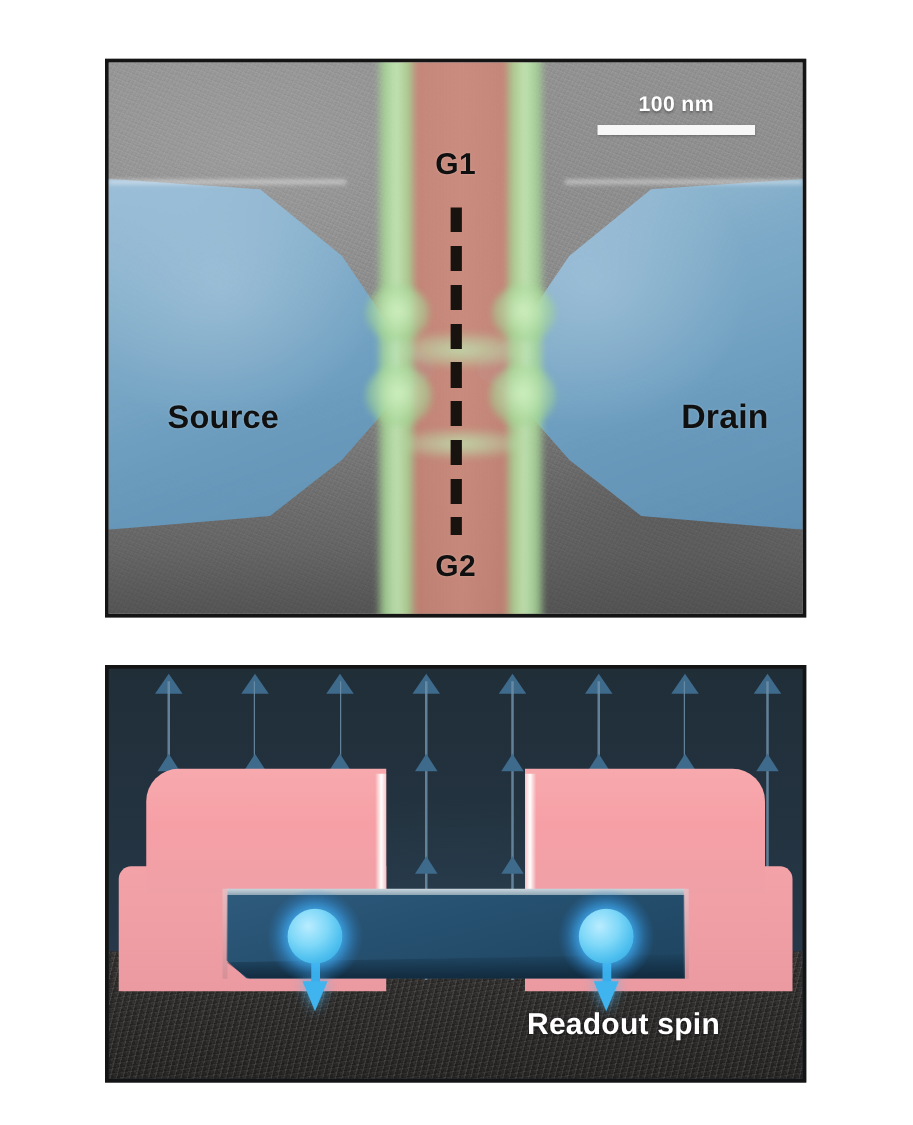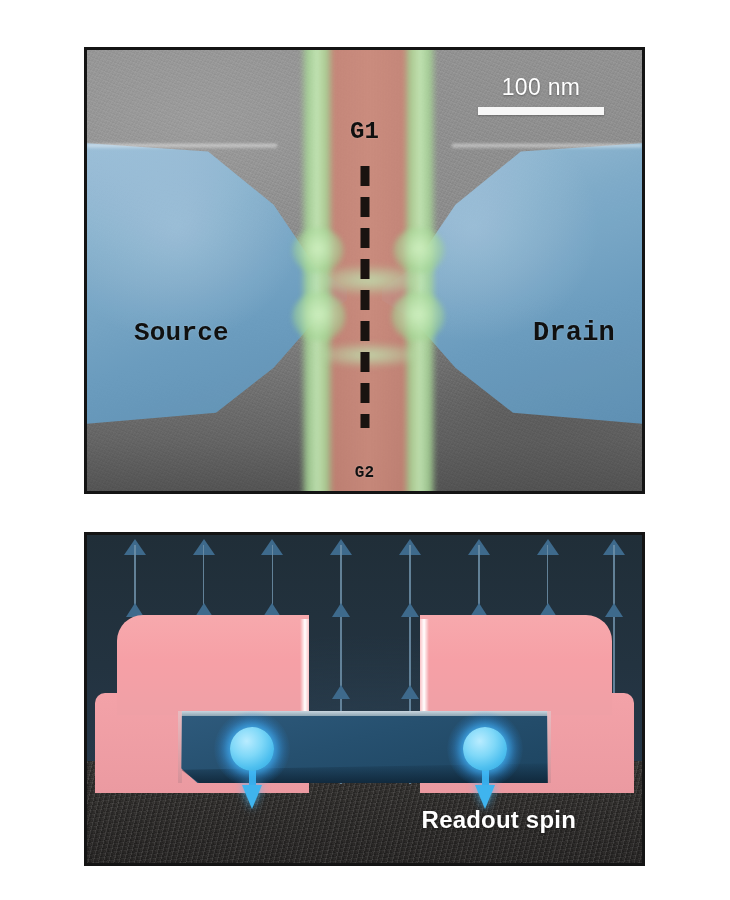--- a/index.html
+++ b/index.html
@@ -139,34 +139,33 @@
   }
 
   
   .sem-label {
     position: absolute;
     color: #101010;
     font-weight: bold;
     letter-spacing: .2px;
     text-shadow: 0 0 2px rgba(255,255,255,.30);
     white-space: nowrap;
-    font-family: Liberation Mono, monospace;
   }
   #label-g1 { left: 50%; transform: translateX(-50%); top: 68px;  font-size: 24px; }
-  #label-g2 { left: 50%; transform: translateX(-50%); top: 390px; font-size: 16px; margin-top: 24px; }
+  #label-g2 { left: 50%; transform: translateX(-50%); top: 390px; font-size: 24px; }
   #label-source { left: 47px;  top: 268px; font-size: 26px; }
   #label-drain  { right: 27px; top: 268px; font-size: 27px; }
 
   
   #scalebar-group {
     position: absolute; right: 26px; top: 24px;
     width: 150px; text-align: center;
   }
   #scalebar-text {
-    color: #ffffff; font-weight: normal; font-size: 23px;
+    color: #ffffff; font-weight: bold; font-size: 17px;
     letter-spacing: .3px;
     text-shadow: 0 1px 2px rgba(0,0,0,.35);
   }
   #scalebar-rule {
     margin: 6px auto 0;
     width: 126px; height: 8px;
     background: #f7f7f7;
     box-shadow: 0 1px 2px rgba(0,0,0,.25);
   }
 

